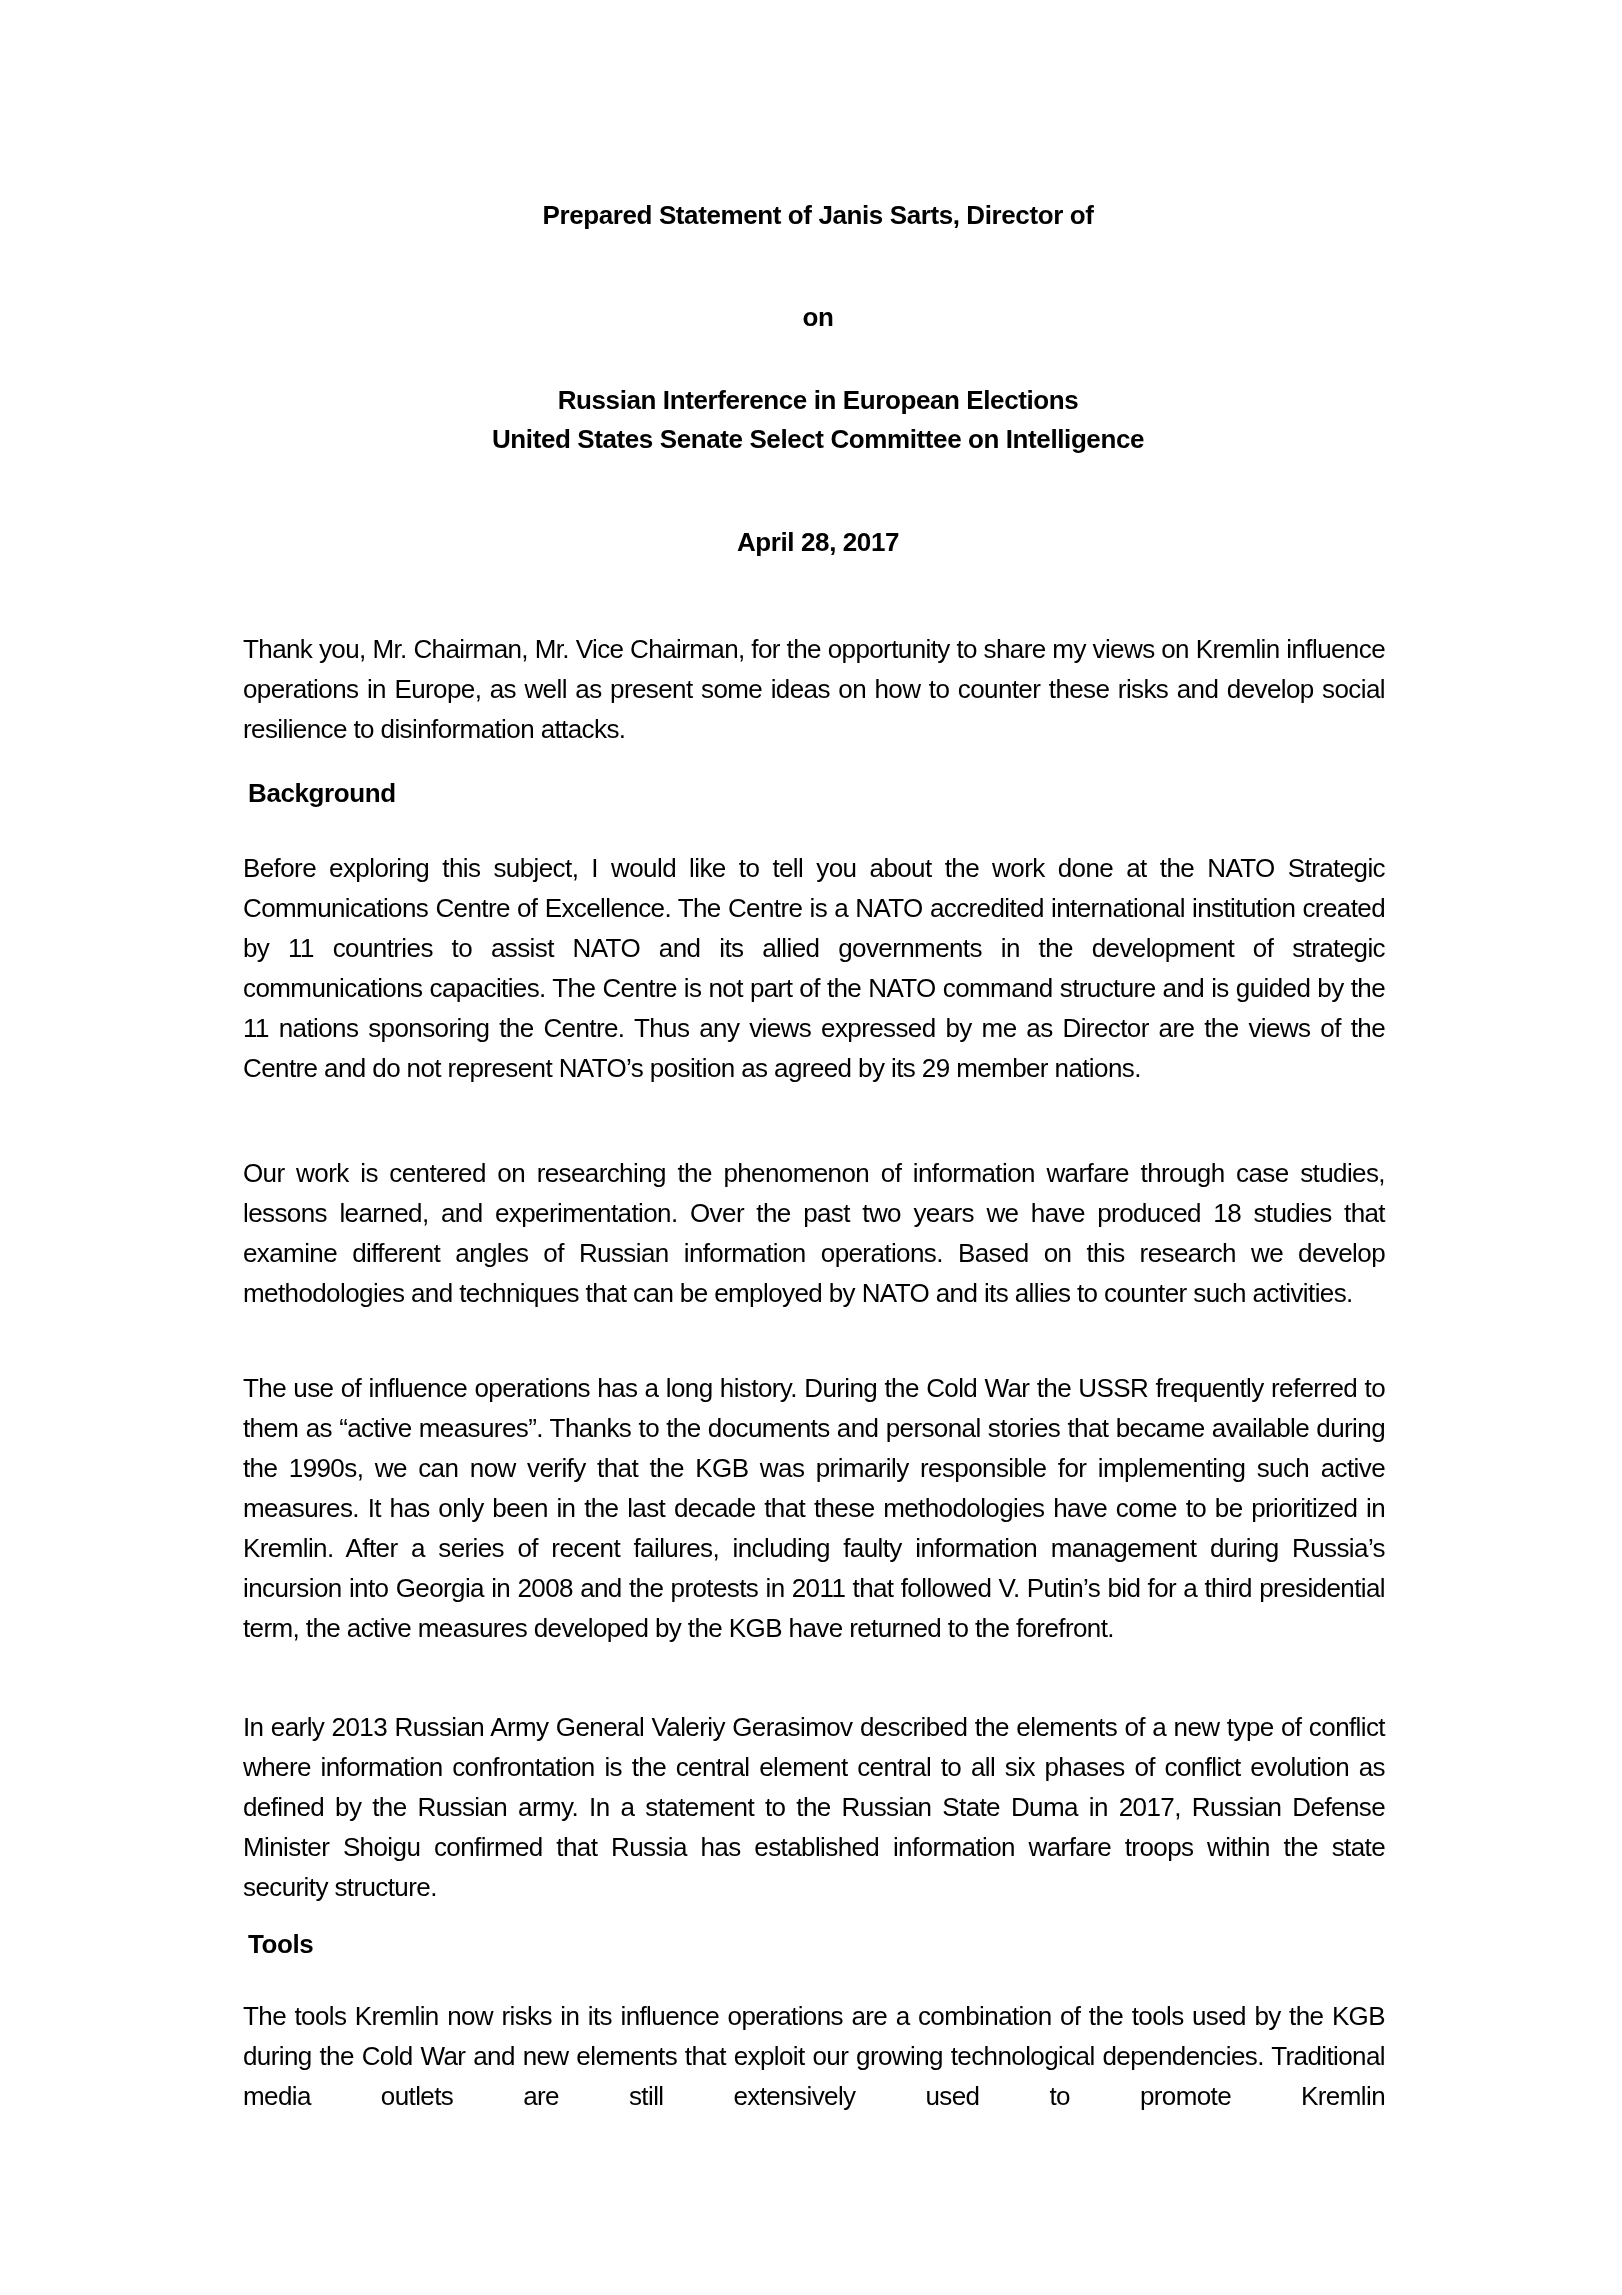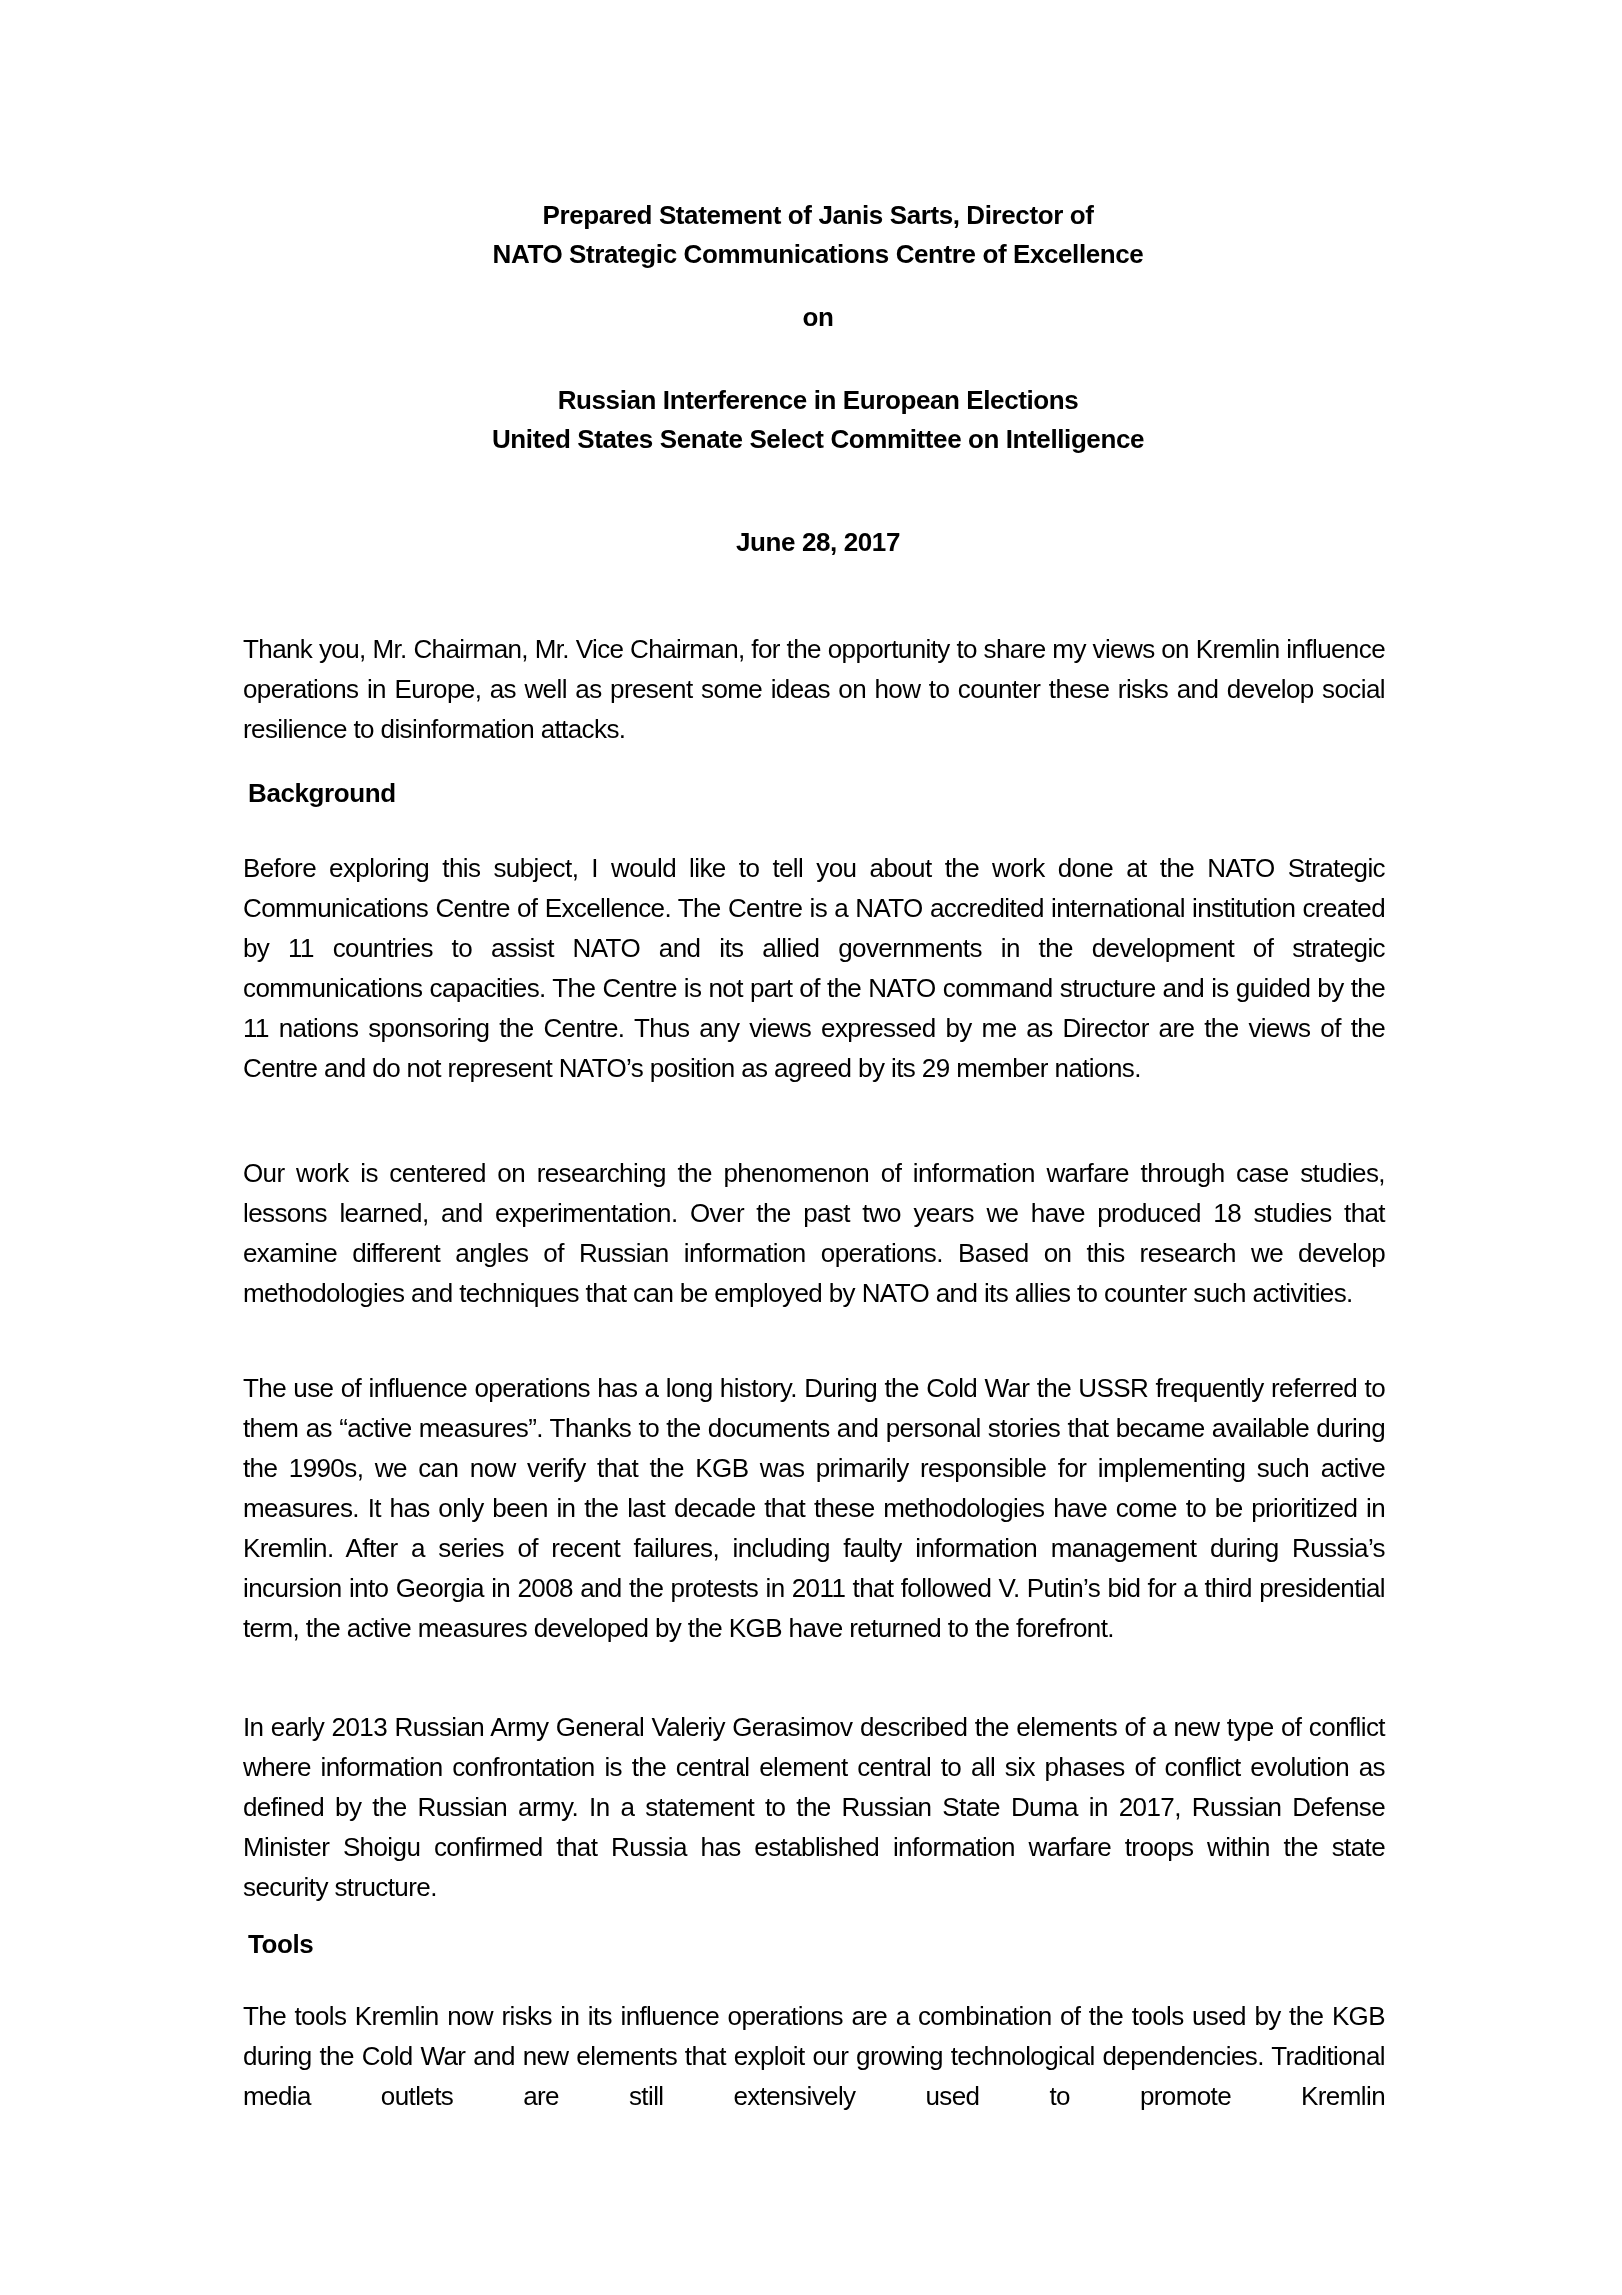--- a/index.html
+++ b/index.html
@@ -16,28 +16,27 @@
                  text-align: justify; letter-spacing: -0.6px; word-spacing: 0px; }
     .heading { position: absolute; left: 5px; font-weight: bold; font-size: 26px; line-height: 39px; letter-spacing: -0.4px; }
     .line { display: block; }
   </style>
 </head>
 <body>
 
 <div class="page">
   <div class="title-block t1">
     <span class="line">Prepared Statement of Janis Sarts, Director of</span>
-    <span class="line">NATO Strategic Communications Centre of Excellence</span>
   </div>
   <div class="title-block t-on">on</div>
   <div class="title-block t2">
     <span class="line">Russian Interference in European Elections</span>
     <span class="line">United States Senate Select Committee on Intelligence</span>
   </div>
-  <div class="title-block t-date">June 28, 2017</div>
+  <div class="title-block t-date">April 28, 2017</div>
 
   <div class="body-text" style="top:629px;">Thank you, Mr. Chairman, Mr. Vice Chairman, for the opportunity to share my views on Kremlin influence operations in Europe, as well as present some ideas on how to counter these risks and develop social resilience to disinformation attacks.</div>
 
   <div class="heading" style="top:774px;">Background</div>
 
   <div class="body-text" style="top:848px;">Before exploring this subject, I would like to tell you about the work done at the NATO Strategic Communications Centre of Excellence. The Centre is a NATO accredited international institution created by 11 countries to assist NATO and its allied governments in the development of strategic communications capacities. The Centre is not part of the NATO command structure and is guided by the 11 nations sponsoring the Centre. Thus any views expressed by me as Director are the views of the Centre and do not represent NATO’s position as agreed by its 29 member nations.</div>
   <div class="body-text" style="top:1153px;">Our work is centered on researching the phenomenon of information warfare through case studies, lessons learned, and experimentation. Over the past two years we have produced 18 studies that examine different angles of Russian information operations. Based on this research we develop methodologies and techniques that can be employed by NATO and its allies to counter such activities.</div>
   <div class="body-text" style="top:1368px;">The use of influence operations has a long history. During the Cold War the USSR frequently referred to them as “active measures”. Thanks to the documents and personal stories that became available during the 1990s, we can now verify that the KGB was primarily responsible for implementing such active measures. It has only been in the last decade that these methodologies have come to be prioritized in Kremlin. After a series of recent failures, including faulty information management during Russia’s incursion into Georgia in 2008 and the protests in 2011 that followed V. Putin’s bid for a third presidential term, the active measures developed by the KGB have returned to the forefront.</div>
   <div class="body-text" style="top:1707px;">In early 2013 Russian Army General Valeriy Gerasimov described the elements of a new type of conflict where information confrontation is the central element central to all six phases of conflict evolution as defined by the Russian army. In a statement to the Russian State Duma in 2017, Russian Defense Minister Shoigu confirmed that Russia has established information warfare troops within the state security structure.</div>
 

